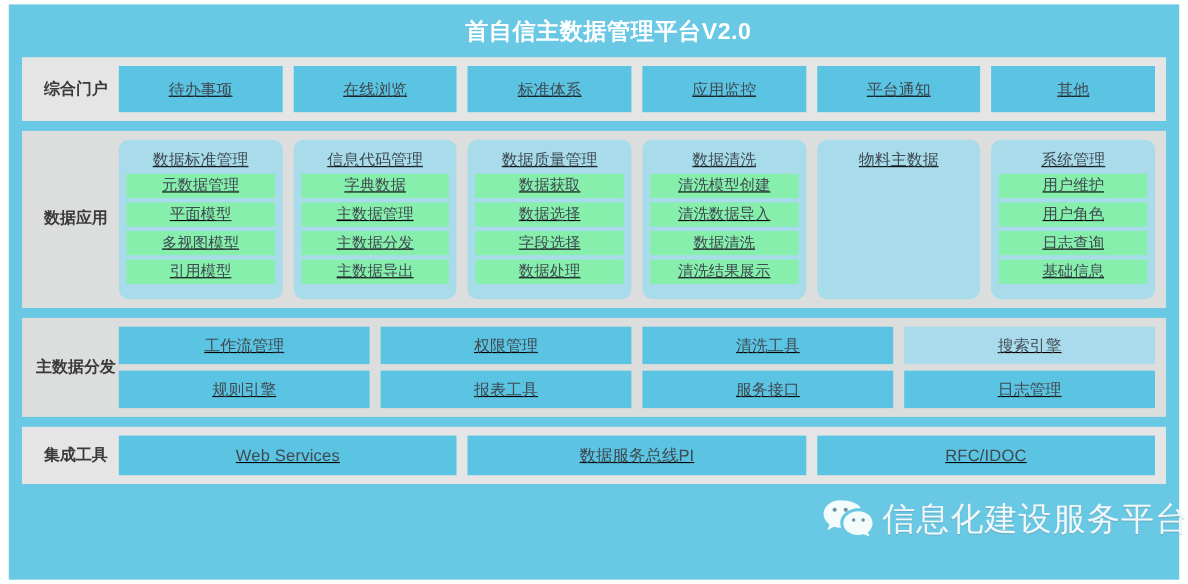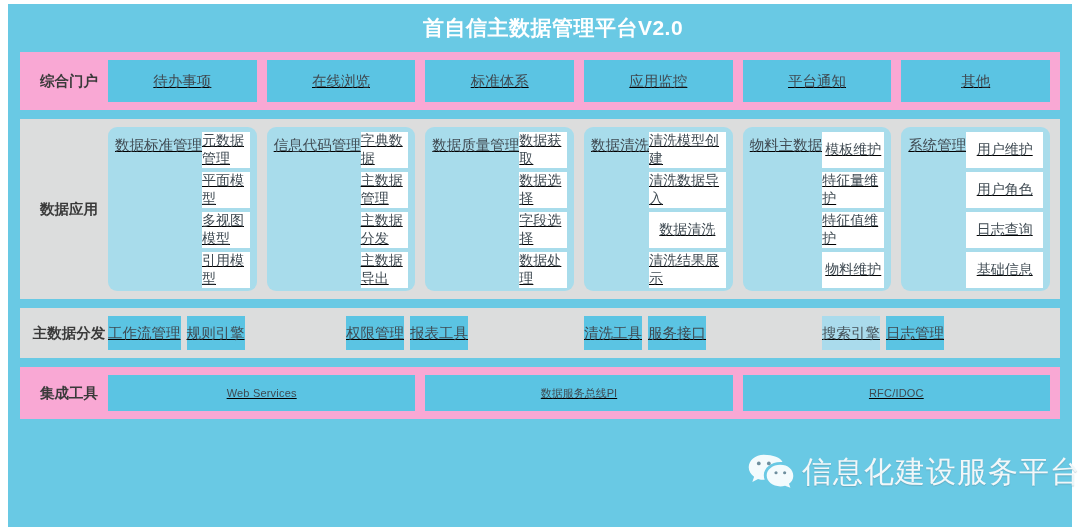--- a/index.html
+++ b/index.html
@@ -48,21 +48,21 @@
     flex-direction: column;
     gap: 9px;
   }
 
   
   .band {
     display: flex;
     align-items: stretch;
     padding: 8px 10px;
   }
-  .band.peach { background: #f9a8d4; }
+  .band.peach { background: #e5e5e5; }
   .band.gray  { background: #dcdddd; }
 
   .band-label {
     width: 78px;
     min-width: 78px;
     display: flex;
     align-items: center;
     justify-content: center;
     font-size: 14.5px;
     font-weight: bold;
@@ -88,54 +88,54 @@
     justify-content: center;
     font-size: 14.5px;
     color: #3f4a52;
   }
 
   
   .app-col {
     flex: 1;
     background: #a8dceb;
     border-radius: 9px;
-    padding: 5px 7px 3px 7px;
-    display: flex;
-    flex-direction: row;
+    padding: 5px 7px 14px 7px;
+    display: flex;
+    flex-direction: column;
   }
   .app-col-title {
     height: 26px;
     display: flex;
     align-items: center;
     justify-content: center;
     font-size: 14.5px;
     color: #3f4a52;
   }
   .app-items {
     flex: 1;
     display: flex;
     flex-direction: column;
     gap: 4px;
   }
   .app-item {
     flex: 1;
-    background: #ffffff;
+    background: #86efac;
     display: flex;
     align-items: center;
     justify-content: center;
     font-size: 14px;
     color: #3f4a52;
     min-height: 22px;
   }
 
   
   .biz-col {
     flex: 1;
     display: flex;
-    flex-direction: row;
+    flex-direction: column;
     gap: 6px;
   }
   .biz-item {
     height: 34px;
     background: #5bc4e3;
     display: flex;
     align-items: center;
     justify-content: center;
     font-size: 14.5px;
     color: #3f4a52;
@@ -146,21 +146,21 @@
   }
 
   
   .int-item {
     flex: 1;
     height: 36px;
     background: #5bc4e3;
     display: flex;
     align-items: center;
     justify-content: center;
-    font-size: 11px;
+    font-size: 15px;
     color: #3f4a52;
   }
   .int-item.latin { letter-spacing: 0.2px; }
 
   
   .watermark {
     position: absolute;
     left: 748px;
     top: 446px;
     width: 324px;
@@ -247,26 +247,20 @@
             <div class="app-items">
               <div class="app-item">清洗模型创建</div>
               <div class="app-item">清洗数据导入</div>
               <div class="app-item">数据清洗</div>
               <div class="app-item">清洗结果展示</div>
             </div>
           </div>
 
           <div class="app-col">
             <div class="app-col-title">物料主数据</div>
-            <div class="app-items">
-              <div class="app-item">模板维护</div>
-              <div class="app-item">特征量维护</div>
-              <div class="app-item">特征值维护</div>
-              <div class="app-item">物料维护</div>
-            </div>
           </div>
 
           <div class="app-col">
             <div class="app-col-title">系统管理</div>
             <div class="app-items">
               <div class="app-item">用户维护</div>
               <div class="app-item">用户角色</div>
               <div class="app-item">日志查询</div>
               <div class="app-item">基础信息</div>
             </div>

